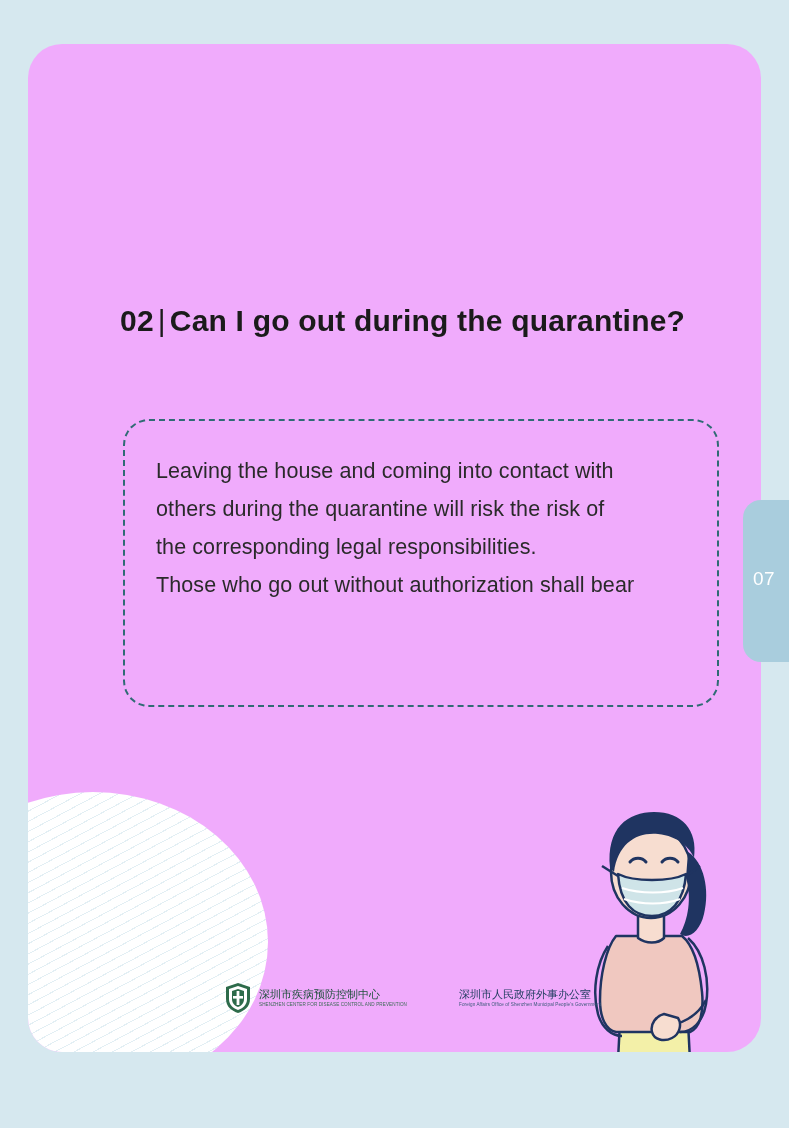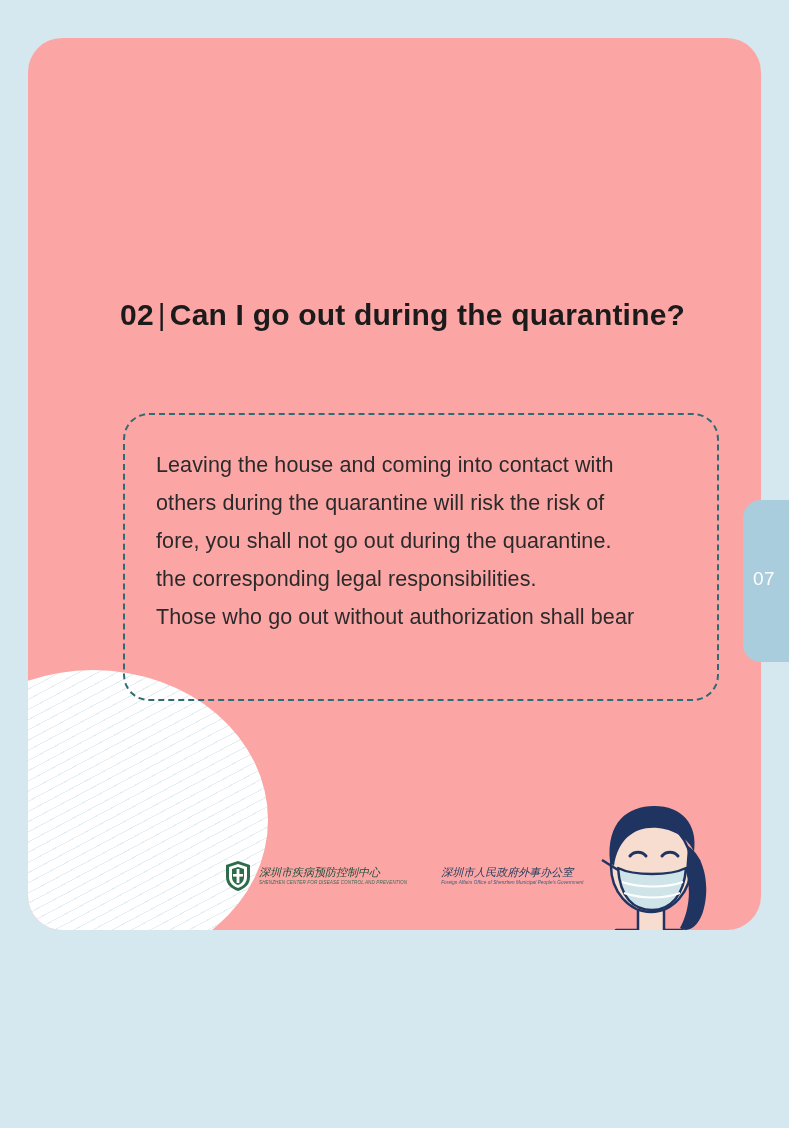--- a/index.html
+++ b/index.html
@@ -19,24 +19,24 @@
     left: 0; top: 0;
     width: 789px;
     height: 1128px;
     background: #d6e8ef;
   }
 
   
   .card {
     position: absolute;
     left: 28px;
-    top: 38px;
+    top: 44px;
     width: 733px;
-    height: 892px;
-    background: #fca5a5;
+    height: 1008px;
+    background: #f0abfc;
     border-radius: 34px 34px 34px 34px;
     overflow: hidden;
   }
 
   
   .side-tab {
     position: absolute;
     right: 0px;
     top: 500px;
     width: 46px;
@@ -121,22 +121,21 @@
     height: 312px;
   }
 
   
   .footer {
     position: absolute;
     left: 196px;
     bottom: 38px;
     display: flex;
     align-items: center;
-    gap: 34px;
-    font-style: italic;
+    gap: 52px;
   }
   .logo-block {
     display: flex;
     align-items: center;
     gap: 7px;
   }
   .logo-mark {
     width: 28px;
     height: 32px;
   }
@@ -177,21 +176,20 @@
     <div class="hatch"></div>
 
     <div class="heading">
       <span class="num">02</span><span class="sep">|</span><span>Can I go out during the quarantine?</span>
     </div>
 
     <div class="dashed-box"></div>
     <div class="body-text">
       <span>Leaving the house and coming into contact with</span>
       <span>others during the quarantine will risk the risk of</span>
-      <span>fore, you shall not go out during the quarantine.</span>
       <span>the corresponding legal responsibilities.</span>
       <span>Those who go out without authorization shall bear</span>
     </div>
 
     <svg class="illus" viewBox="0 0 210 312">
 
       <path d="M62 236 L130 236 L134 312 L104 312 L98 268 L90 312 L58 312 Z" fill="#f3f0a8" stroke="#1f3461" stroke-width="2.5" stroke-linejoin="round"></path>
 
       <path d="M58 150 C48 162 42 190 42 214 C42 232 48 244 58 246 L132 246 C142 242 146 226 144 206 C141 176 134 158 124 150 Z" fill="#f0c8c0" stroke="#1f3461" stroke-width="2.5" stroke-linejoin="round"></path>
 

